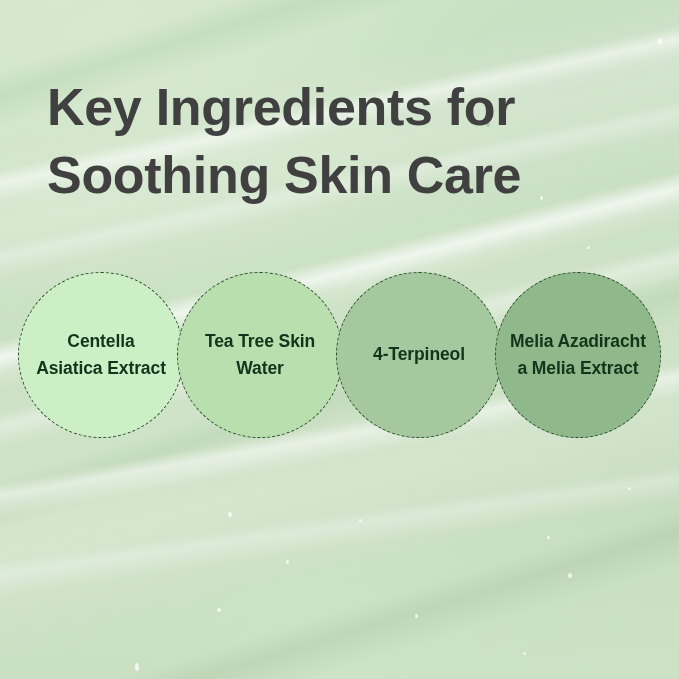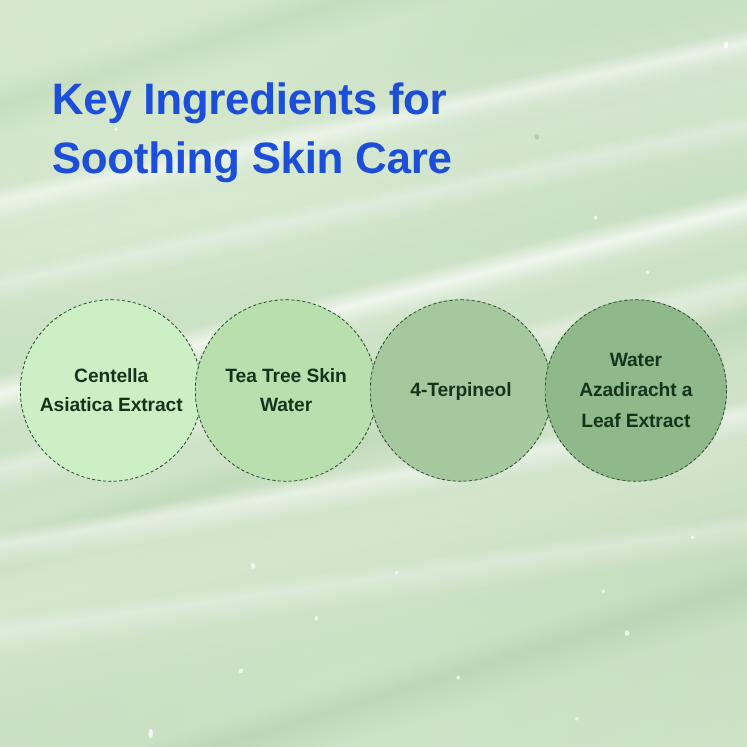--- a/index.html
+++ b/index.html
@@ -67,22 +67,22 @@
     pointer-events: none;
   }
   .speck.dark { background: rgba(140,175,135,0.45); }
 
   
   .title {
     position: absolute;
     left: 47px;
     top: 38px;
     width: 480px;
-    color: #1d4ed8;
-    font-size: 40px;
+    color: #404040;
+    font-size: 52px;
     font-weight: bold;
     line-height: 1.32;
     letter-spacing: -0.3px;
     white-space: pre-line;
   }
 
   
   .circle-row {
     position: absolute;
     left: 0;
@@ -152,17 +152,17 @@
 
     <div class="bubble" style="left:177px; background:#b9dfaf;">
       <span class="label">Tea Tree Skin Water</span>
     </div>
 
     <div class="bubble" style="left:336px; background:#a6c89e;">
       <span class="label">4-Terpineol</span>
     </div>
 
     <div class="bubble" style="left:495px; background:#8fb98a;">
-      <span class="label">Water Azadiracht a Leaf Extract</span>
+      <span class="label">Melia Azadiracht a Melia Extract</span>
     </div>
 
   </div>
 </div>
 
 </body></html>

